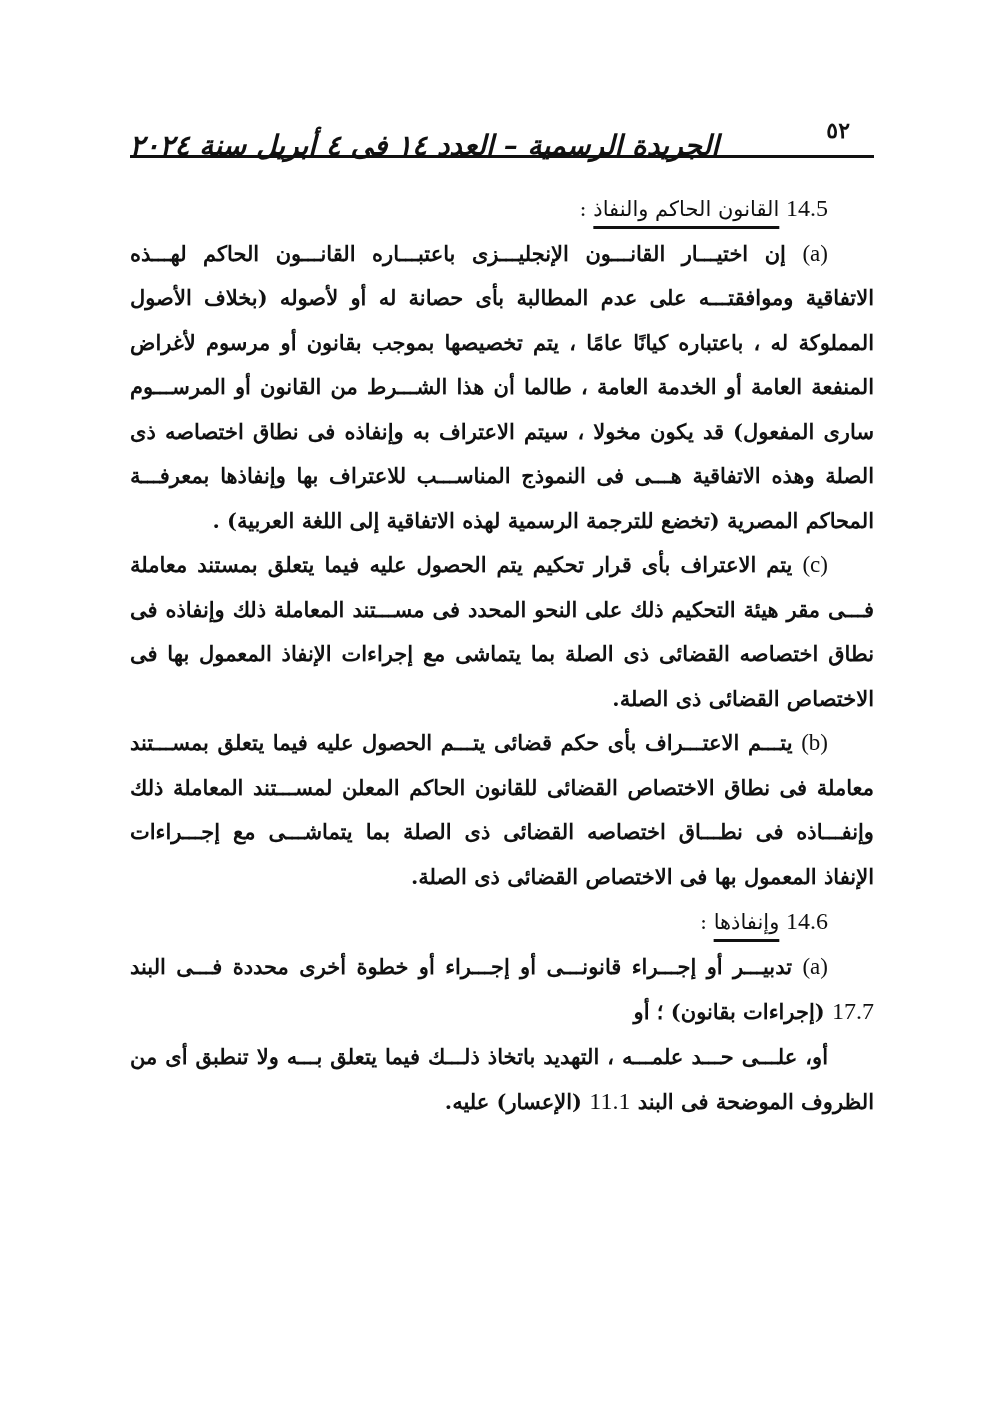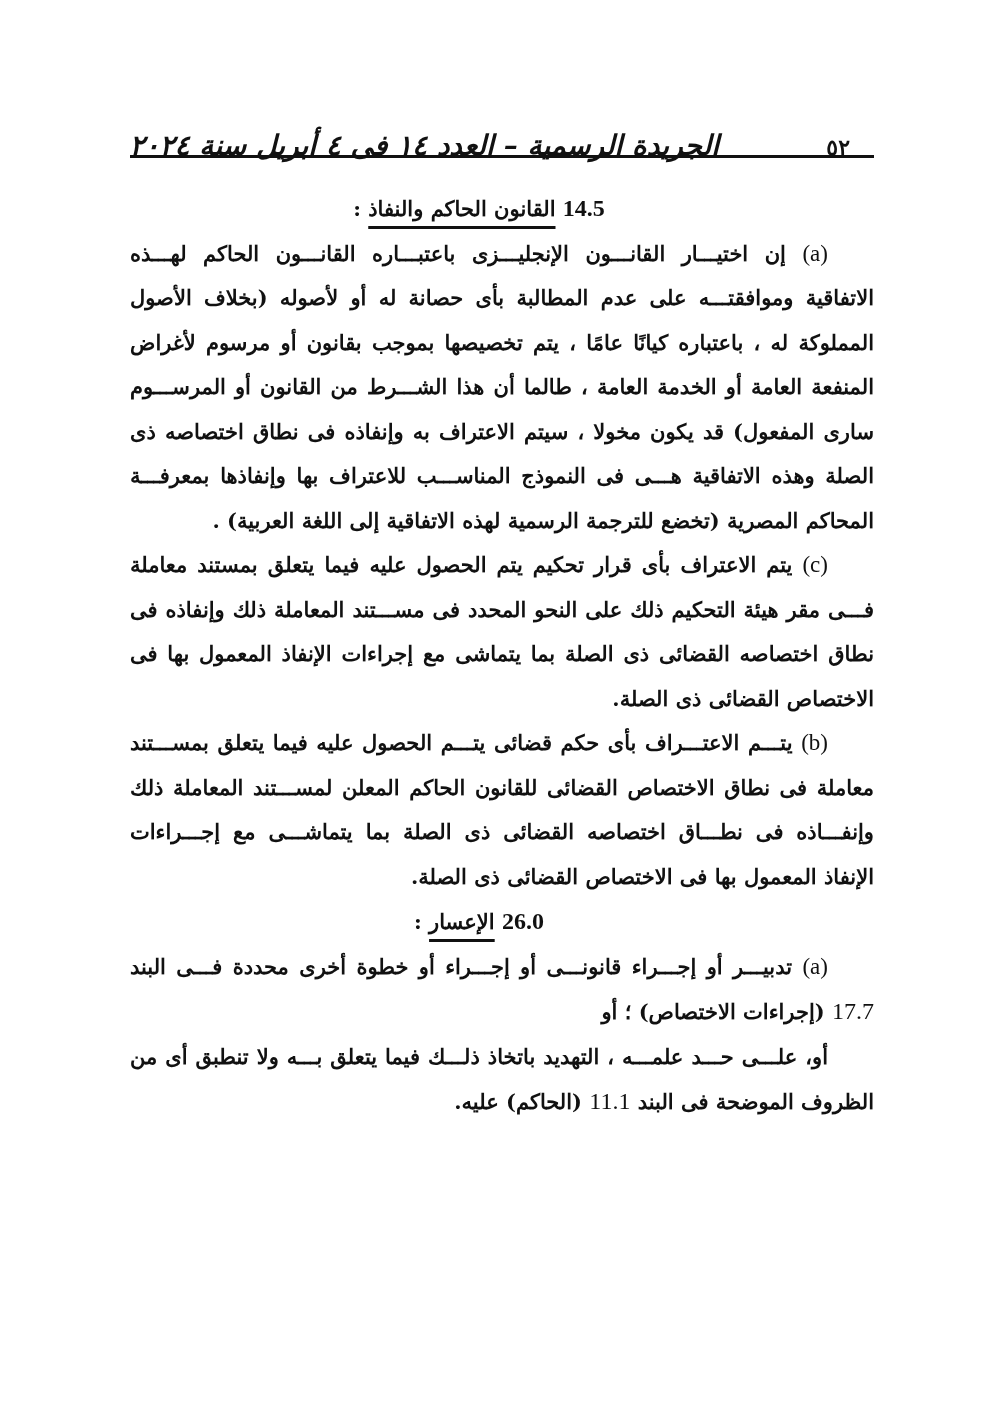--- a/index.html
+++ b/index.html
@@ -31,21 +31,20 @@
       height: 40px;
       direction: rtl;
     }
     .header-page-num {
       position: absolute;
       right: 24px;
       top: 0;
       font-size: 22px;
       font-weight: bold;
       line-height: 36px;
-      margin-top: 17px;
     }
     .header-title {
       position: absolute;
       right: 155px;
       top: 16px;
       font-size: 28px;
       font-weight: bold;
       line-height: 36px;
       white-space: nowrap;
       font-style: italic;
@@ -61,24 +60,23 @@
     .content {
       position: absolute;
       top: 186px;
       left: 0;
       width: 744px;
       direction: rtl;
       font-size: 21px;
       line-height: 44.5px;
     }
     .heading {
-      font-weight: bold;
+      font-weight: normal;
       padding-right: 46px;
       white-space: nowrap;
-      text-align: center;
     }
     .heading .num {
       font-family: "Liberation Serif", serif;
       font-size: 24px;
     }
     .heading .ul {
       text-decoration: underline;
       text-decoration-thickness: 3px;
       text-underline-offset: 10px;
     }
@@ -135,28 +133,28 @@
 
     <div class="para">
       <span class="indent"></span><span class="lbl">(c)</span><span> يتم الاعتراف بأى قرار تحكيم يتم الحصول عليه فيما يتعلق بمستند معاملة فـــى مقر هيئة التحكيم ذلك على النحو المحدد فى مســـتند المعاملة ذلك وإنفاذه فى نطاق اختصاصه القضائى ذى الصلة بما يتماشى مع إجراءات الإنفاذ المعمول بها فى الاختصاص القضائى ذى الصلة.</span>
     </div>
 
     <div class="para">
       <span class="indent"></span><span class="lbl">(b)</span><span> يتـــم الاعتـــراف بأى حكم قضائى يتـــم الحصول عليه فيما يتعلق بمســـتند معاملة فى نطاق الاختصاص القضائى للقانون الحاكم المعلن لمســـتند المعاملة ذلك وإنفـــاذه فى نطـــاق اختصاصه القضائى ذى الصلة بما يتماشـــى مع إجـــراءات الإنفاذ المعمول بها فى الاختصاص القضائى ذى الصلة.</span>
     </div>
 
     <div class="heading">
-      <span class="num">26.0</span>
-      <span class="ul">الإعسار</span><span> :</span>
+      <span class="num">14.6</span>
+      <span class="ul">وإنفاذها</span><span> :</span>
     </div>
 
 
     <div class="para">
-      <span class="indent"></span><span class="lbl">(a)</span><span> تدبيـــر أو إجـــراء قانونـــى أو إجـــراء أو خطوة أخرى محددة فـــى البند </span><span class="ref">17.7</span><span> (إجراءات الاختصاص) ؛ أو</span>
+      <span class="indent"></span><span class="lbl">(a)</span><span> تدبيـــر أو إجـــراء قانونـــى أو إجـــراء أو خطوة أخرى محددة فـــى البند </span><span class="ref">17.7</span><span> (إجراءات بقانون) ؛ أو</span>
     </div>
 
 
     <div class="para">
-      <span class="indent"></span><span>أو، علـــى حـــد علمـــه ، التهديد باتخاذ ذلـــك فيما يتعلق بـــه ولا تنطبق أى من الظروف الموضحة فى البند </span><span class="ref">11.1</span><span> (الحاكم) عليه.</span>
+      <span class="indent"></span><span>أو، علـــى حـــد علمـــه ، التهديد باتخاذ ذلـــك فيما يتعلق بـــه ولا تنطبق أى من الظروف الموضحة فى البند </span><span class="ref">11.1</span><span> (الإعسار) عليه.</span>
     </div>
 
   </div>
 </div>
 
 </body></html>

